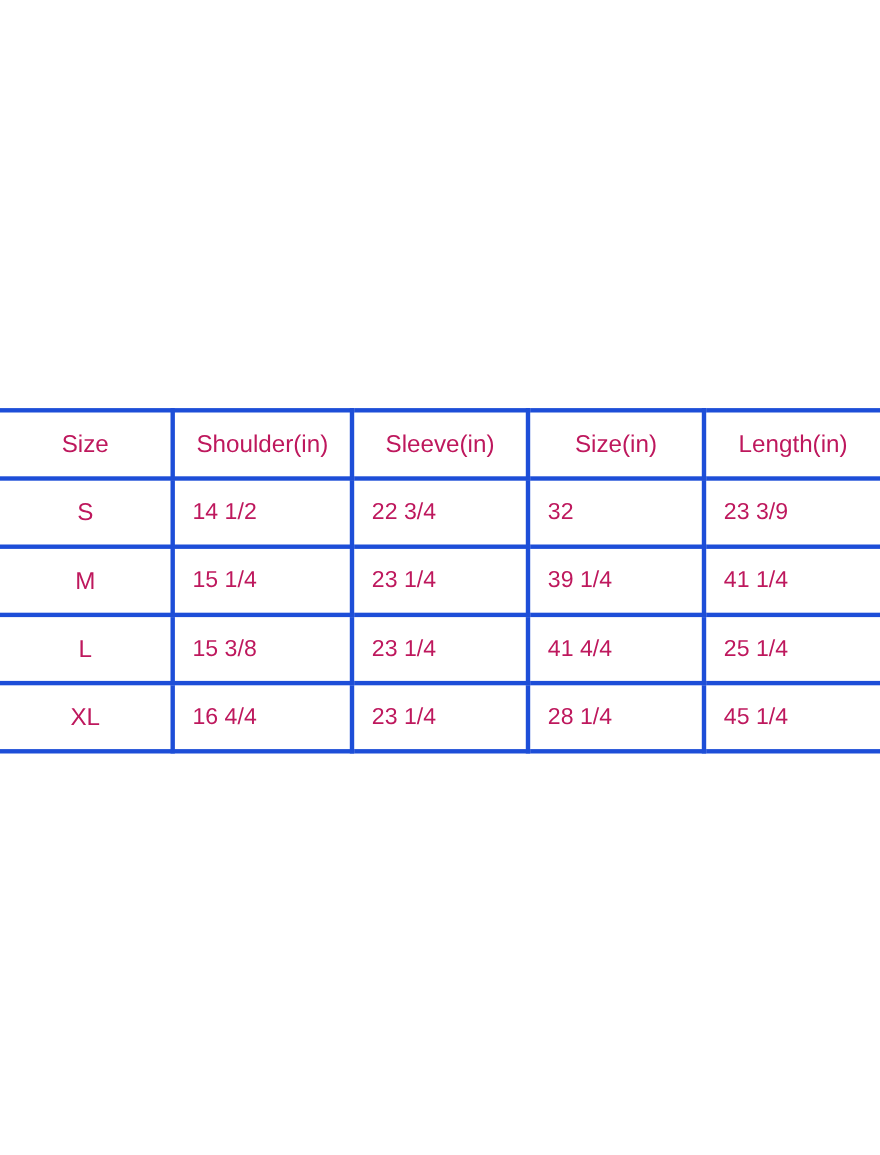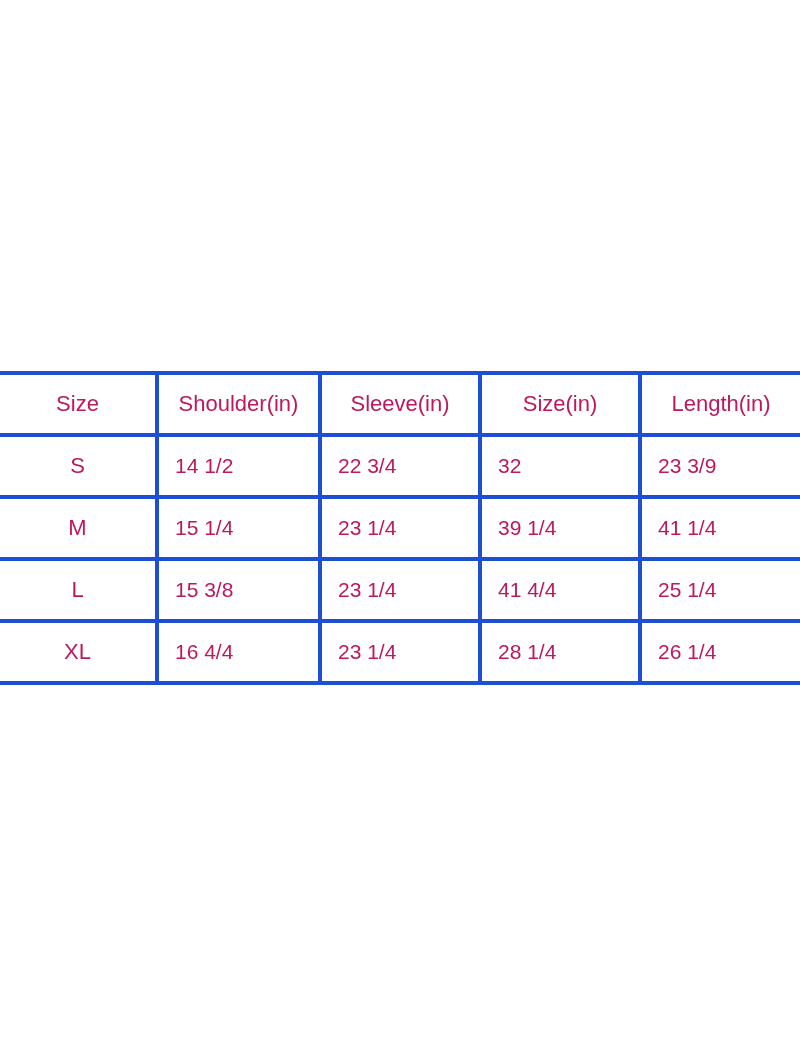--- a/index.html
+++ b/index.html
@@ -108,17 +108,17 @@
         <td class="value-cell">15 3/8</td>
         <td class="value-cell">23 1/4</td>
         <td class="value-cell">41 4/4</td>
         <td class="value-cell">25 1/4</td>
       </tr>
       <tr>
         <td class="size-cell">XL</td>
         <td class="value-cell">16 4/4</td>
         <td class="value-cell">23 1/4</td>
         <td class="value-cell">28 1/4</td>
-        <td class="value-cell">26 1/4</td>
+        <td class="value-cell">45 1/4</td>
       </tr>
     </tbody>
   </table>
 </div>
 
 </body></html>

